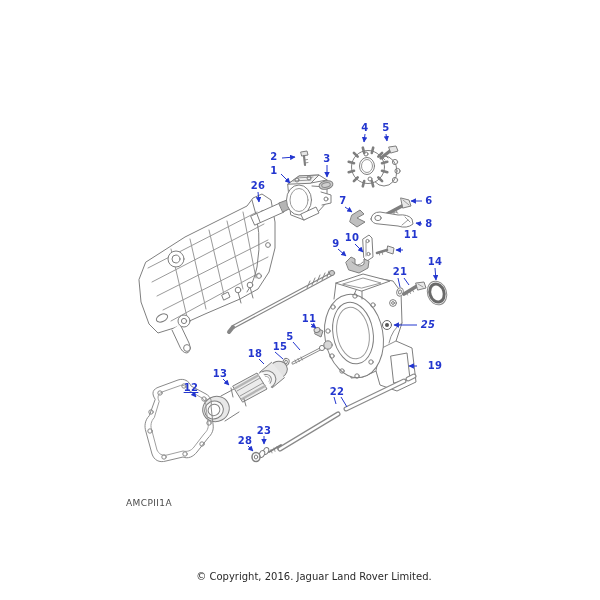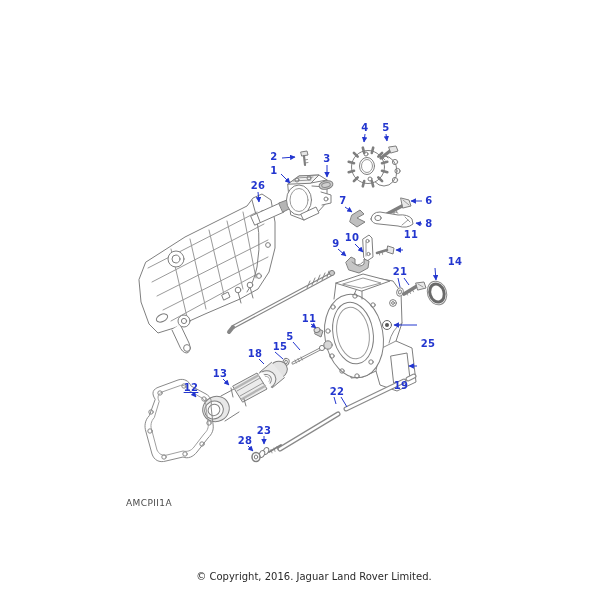--- a/index.html
+++ b/index.html
@@ -282,30 +282,30 @@
       <div class="callout" style="left: 365px; top: 128px; color: rgb(35, 54, 207);">4</div>
       <div class="callout" style="left: 386px; top: 128px; color: rgb(35, 54, 207);">5</div>
       <div class="callout" style="left: 429px; top: 201px; color: rgb(35, 54, 207);">6</div>
       <div class="callout" style="left: 343px; top: 201px; color: rgb(35, 54, 207);">7</div>
       <div class="callout" style="left: 429px; top: 224px; color: rgb(35, 54, 207);">8</div>
       <div class="callout" style="left: 336px; top: 244px; color: rgb(35, 54, 207);">9</div>
       <div class="callout" style="left: 352px; top: 238px; color: rgb(35, 54, 207);">10</div>
       <div class="callout" style="left: 411px; top: 235px; color: rgb(35, 54, 207);">11</div>
       <div class="callout" style="left: 191px; top: 388px; color: rgb(35, 54, 207); text-decoration: underline;">12</div>
       <div class="callout" style="left: 220px; top: 374px; color: rgb(35, 54, 207);">13</div>
-      <div class="callout" style="left: 435px; top: 262px; color: rgb(35, 54, 207); margin-left: 20px;">14</div>
+      <div class="callout" style="left: 435px; top: 262px; color: rgb(35, 54, 207);">14</div>
       <div class="callout" style="left: 272px; top: 347px; color: rgb(35, 54, 207); margin-left: 8px;">15</div>
       <div class="callout" style="left: 290px; top: 337px; color: rgb(35, 54, 207);">5</div>
       <div class="callout" style="left: 309px; top: 319px; color: rgb(35, 54, 207);">11</div>
       <div class="callout" style="left: 255px; top: 354px; color: rgb(35, 54, 207);">18</div>
-      <div class="callout" style="left: 401px; top: 366px; color: rgb(35, 54, 207); margin-top: 20px;">19</div>
+      <div class="callout" style="left: 435px; top: 366px; color: rgb(35, 54, 207);">19</div>
       <div class="callout" style="left: 400px; top: 272px; color: rgb(35, 54, 207);">21</div>
       <div class="callout" style="left: 337px; top: 392px; color: rgb(35, 54, 207);">22</div>
       <div class="callout" style="left: 264px; top: 431px; color: rgb(35, 54, 207);">23</div>
       <div class="callout" style="left: 245px; top: 441px; color: rgb(35, 54, 207);">28</div>
-      <div class="callout" style="left: 428px; top: 344px; color: rgb(35, 54, 207);">25</div>
+      <div class="callout" style="left: 428px; top: 325px; color: rgb(35, 54, 207); font-style: italic;">25</div>
       <div class="callout" style="left: 258px; top: 186px; color: rgb(35, 54, 207);">26</div>
     </div>
 
   <div class="code-label">AMCPII1A</div>
 
   <div class="copyright">© Copyright, 2016. Jaguar Land Rover Limited.</div>
 </div>
 
 </body></html>

